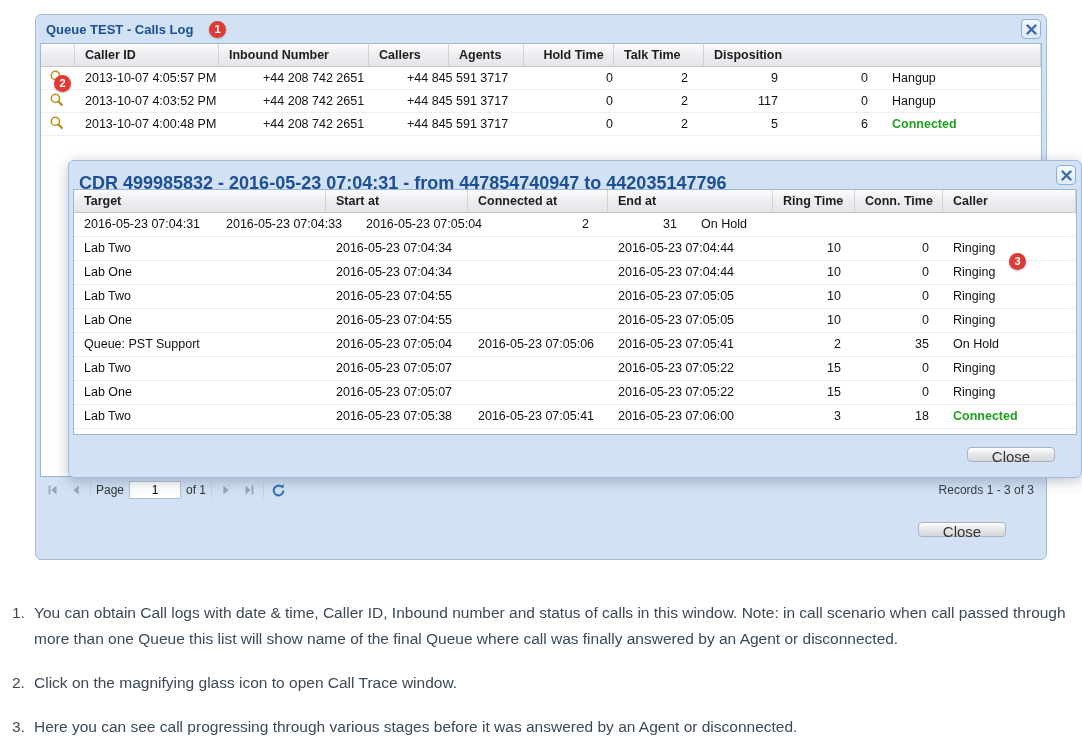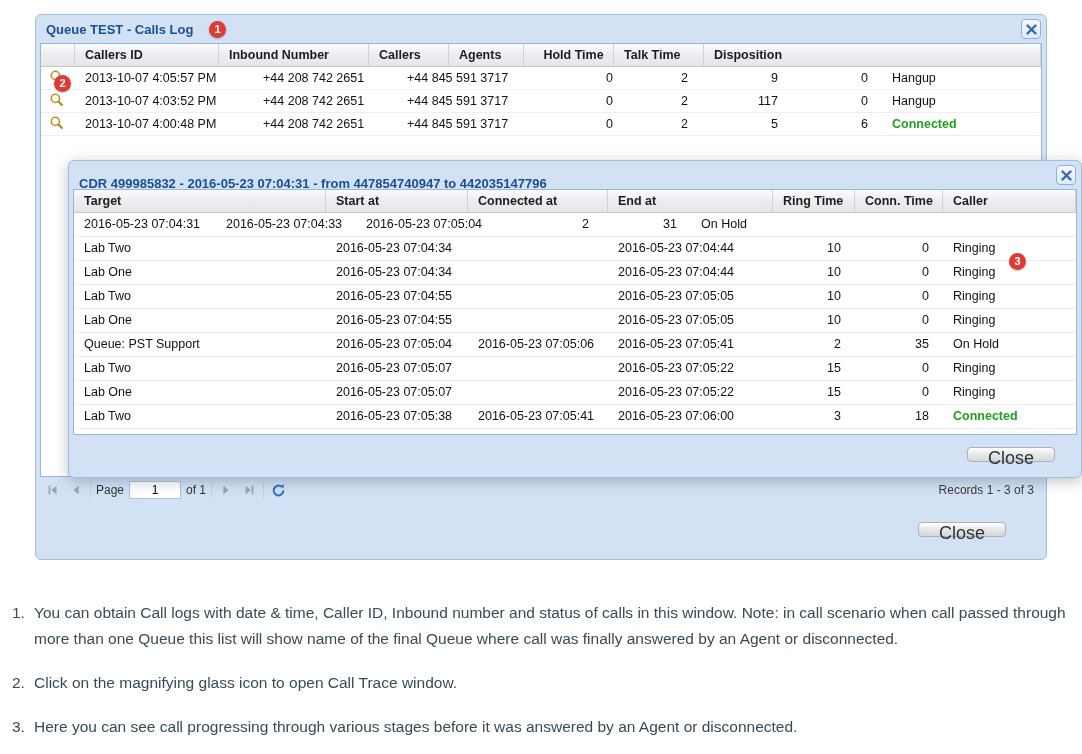--- a/index.html
+++ b/index.html
@@ -5,21 +5,21 @@
   * { box-sizing: border-box; margin: 0; padding: 0; }
   body { background:#ffffff; font-family:"Liberation Sans", sans-serif; }
   .stage { position:relative; width:1082px; height:754px; background:#fff; overflow:hidden; }
 
   
   .win { position:absolute; background:#d2e1f3; border:1px solid #a5bcda; border-radius:6px; padding:4px; }
   .win.outer { left:35px; top:14px; width:1012px; height:546px; }
   .win.cdr   { left:68px; top:160px; width:1014px; height:318px; z-index:5; box-shadow:0 3px 14px rgba(60,80,110,.35); }
   .titlebar { height:24px; display:flex; align-items:center; padding:0 4px 4px 6px; position:relative; }
   .title { color:#1c4f93; font-weight:bold; font-size:13px; white-space:nowrap; }
-  .win.cdr .title { font-size:13px;margin-top:17px; }
+  .win.cdr .title { font-size:18px;margin-top:17px; }
   .xbtn { position:absolute; right:1px; top:0px; width:20px; height:20px; border:1px solid #8fb1d9; border-radius:4px;
           background:linear-gradient(#f4f9fe,#dcebfa); display:flex; align-items:center; justify-content:center; cursor:pointer; }
 
   
   .grid { background:#fff; border:1px solid #9cb6d8; overflow:hidden; }
   .win.outer .grid { height:434px; }
   .win.cdr .grid { height:246px; }
   .ghead { display:flex; height:23px; background:linear-gradient(#fbfcfd,#ecedf0 50%,#e4e6ea); border-bottom:1px solid #c8c8c8; }
   .ghead .cell { font-weight:bold; color:#1d1d1d; border-right:1px solid #d2d2d2; }
   .grow { display:flex; border-bottom:1px solid #efefef; background:#fff; }
@@ -42,21 +42,21 @@
   .pbtn { width:18px; height:18px; display:flex; align-items:center; justify-content:center; cursor:pointer; }
   .psep { width:1px; height:16px; background:#bfcfe2; }
   .pager input { width:52px; height:18px; border:1px solid #b0c1d6; font-size:12px; text-align:center;
                  font-family:"Liberation Sans", sans-serif; background:#fff; }
   .records { margin-left:auto; font-size:12px; color:#3c3c3c; }
 
   
   .footer { display:flex; justify-content:flex-end; align-items:center; }
   .win.outer .footer { height:52px; padding-right:36px; }
   .win.cdr .footer { height:38px; padding-right:22px; }
-  .btn { min-width:88px; height:15px; border:1px solid #aab2bd; border-radius:4px; color:#333; font-size:18px;
+  .btn { min-width:88px; height:15px; border:1px solid #aab2bd; border-radius:4px; color:#333; font-size:15px;
          background:linear-gradient(#ffffff,#e8e9eb 45%,#d6d7da); cursor:pointer; font-family:"Liberation Sans", sans-serif;text-align:center; }
 
   
   .badge { position:absolute; width:17px; height:17px; border-radius:50%; background:#df3a34; color:#fff;
            font-size:11px; font-weight:bold; text-align:center; line-height:17px; z-index:20; box-shadow:0 1px 2px rgba(0,0,0,.25); }
   .badge.b1 { left:209px; top:21px; }
   .badge.b2 { left:54px;  top:75px; }
   .badge.b3 { left:1009px; top:253px; }
 
   
@@ -78,21 +78,21 @@
       <span class="title">Queue TEST - Calls Log</span>
       <span class="xbtn">
         <svg width="11" height="11" viewBox="0 0 11 11">
             <path d="M1.5 1.5 9.5 9.5 M9.5 1.5 1.5 9.5" stroke="#3a67ad" stroke-width="2.4" stroke-linecap="round"></path>
           </svg>
       </span>
     </div>
     <div class="grid">
       <div class="ghead">
         <div class="cell c-icon"></div>
-        <div class="cell c-caller">Callers ID</div>
+        <div class="cell c-caller">Caller ID</div>
         <div class="cell c-inb">Inbound Number</div>
         <div class="cell c-callers">Callers</div>
         <div class="cell c-agents">Agents</div>
         <div class="cell c-hold">Hold Time</div>
         <div class="cell c-talk">Talk Time</div>
         <div class="cell c-disp">Disposition</div>
       </div>
 
       <div class="grow">
         <div class="cell c-icon">

